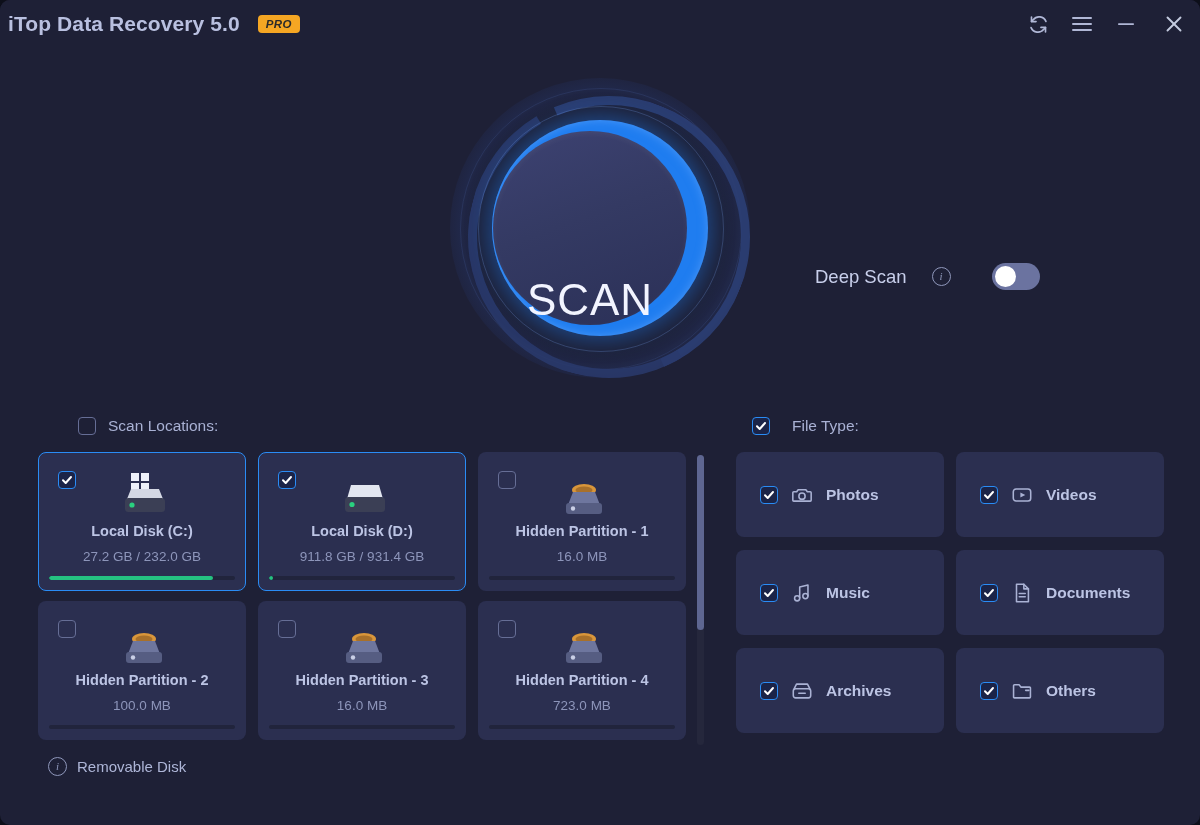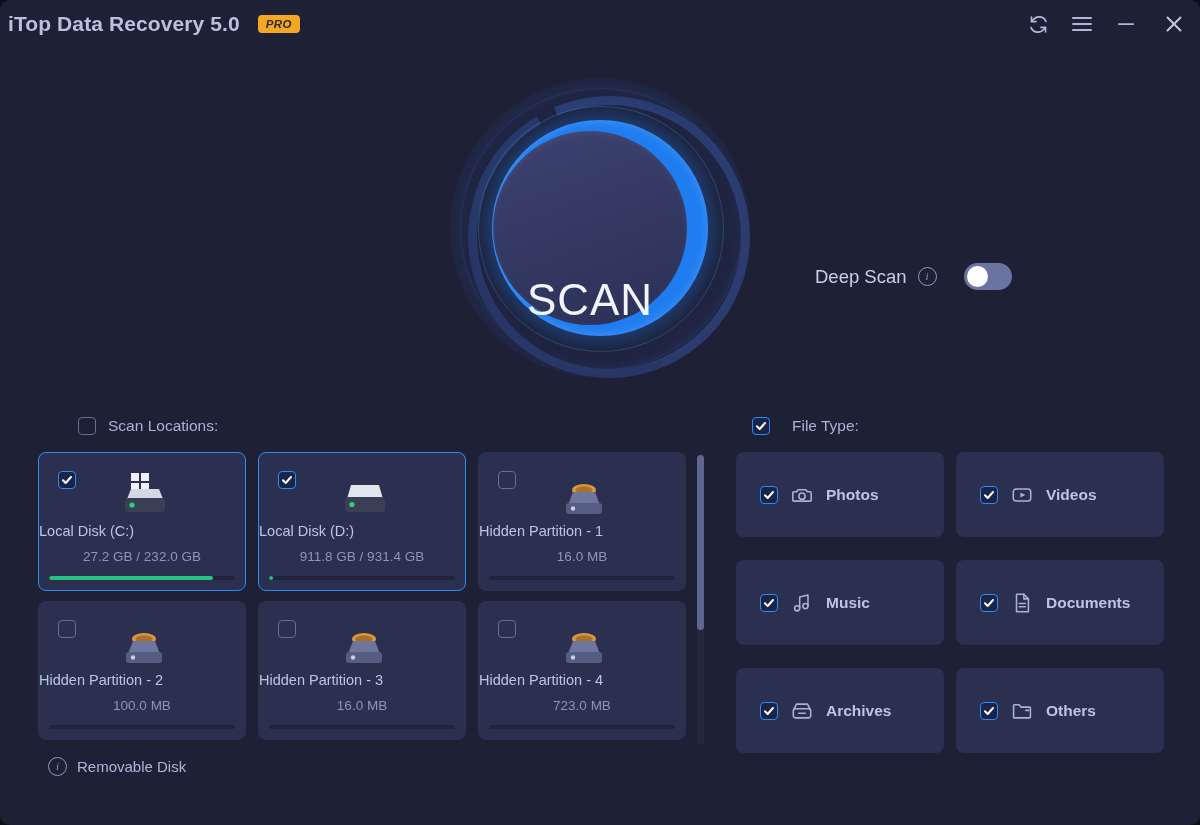--- a/index.html
+++ b/index.html
@@ -144,21 +144,21 @@
     letter-spacing: 1px;
     font-family: "Liberation Sans", sans-serif;
   }
   
   .deepscan {
     position: absolute;
     left: 815px;
     top: 215px;
     display: flex;
     align-items: center;
-    gap: 11px;
+    gap: 25px;
   }
   .deepscan-label {
     font-size: 18.5px;
     color: #c8cfeb;
   }
   .info-icon {
     width: 17px; height: 17px;
     border-radius: 50%;
     border: 1.3px solid #8f97bb;
     color: #8f97bb;
@@ -255,23 +255,23 @@
     position: absolute;
     left: 0; right: 0;
     top: 18px;
     display: flex;
     justify-content: center;
   }
   .loc-name {
     position: absolute;
     left: 0; right: 0;
     top: 70px;
-    text-align: left;
+    text-align: center;
     font-size: 14.5px;
-    font-weight: normal;
+    font-weight: bold;
     color: #bcc4e4;
   }
   .loc-size {
     position: absolute;
     left: 0; right: 0;
     top: 96px;
     text-align: center;
     font-size: 13.5px;
     color: #8d95ba;
   }
@@ -321,21 +321,21 @@
     color: #aeb6d8;
   }
   
   .ft-grid {
     position: absolute;
     left: 736px;
     top: 452px;
     width: 428px;
     display: flex;
     flex-wrap: wrap;
-    gap: 23px 12px;
+    gap: 13px 12px;
   }
   .ft-card {
     width: 208px;
     height: 85px;
     border-radius: 8px;
     background: #2b2f50;
     display: flex;
     align-items: center;
     padding-left: 24px;
     box-sizing: border-box;

